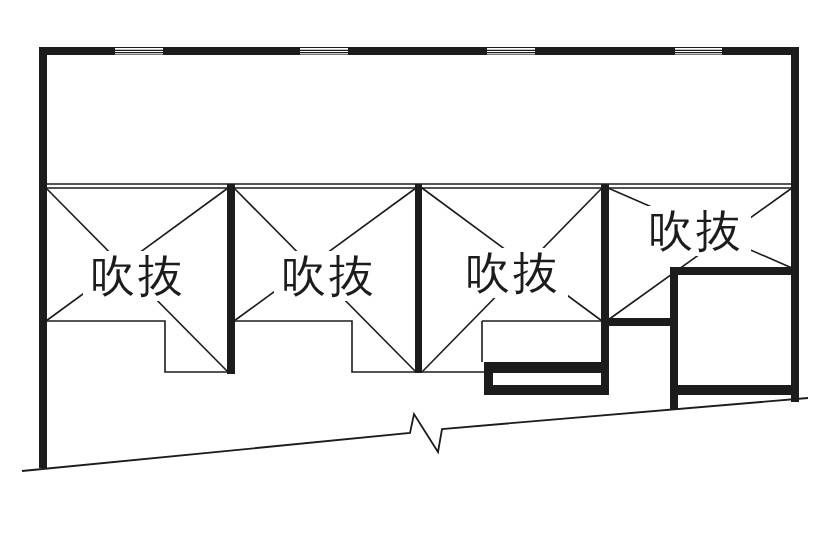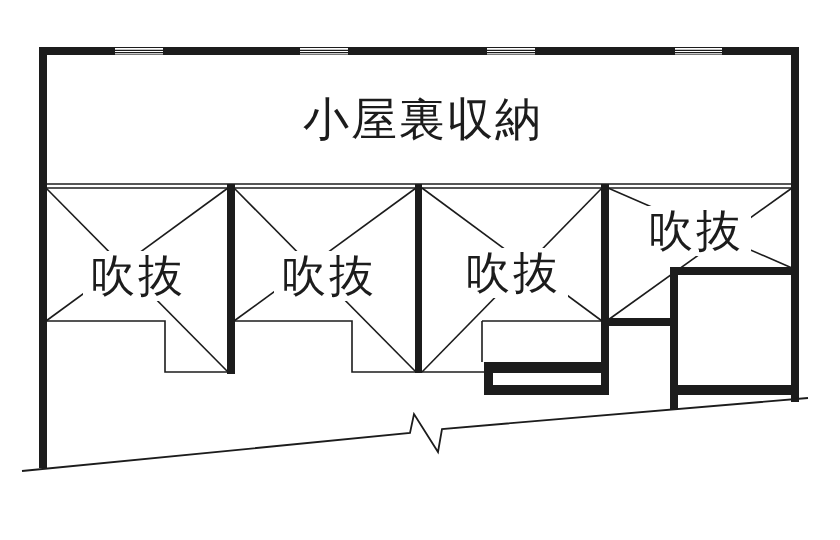--- a/index.html
+++ b/index.html
@@ -119,21 +119,20 @@
     <g fill="currentColor">
       <rect x="670" y="267" width="128" height="8"></rect>
       <rect x="670" y="267" width="8" height="143"></rect>
       <rect x="608" y="318" width="66" height="8"></rect>
       <rect x="670" y="385" width="128" height="10"></rect>
     </g>
 
     <polyline fill="none" stroke="currentColor" stroke-width="1.8" points="22,471 410,433 414,414 438,452 442,429 808,398"></polyline>
   </svg>
 
-  <div class="room-label attic-label">小屋裏収納</div>
 
   <div class="room-label void-label void-1">吹抜</div>
 
   <div class="room-label void-label void-2">吹抜</div>
 
   <div class="room-label void-label void-3">吹抜</div>
 
   <div class="room-label void-label void-4">吹抜</div>
 
 </div>

